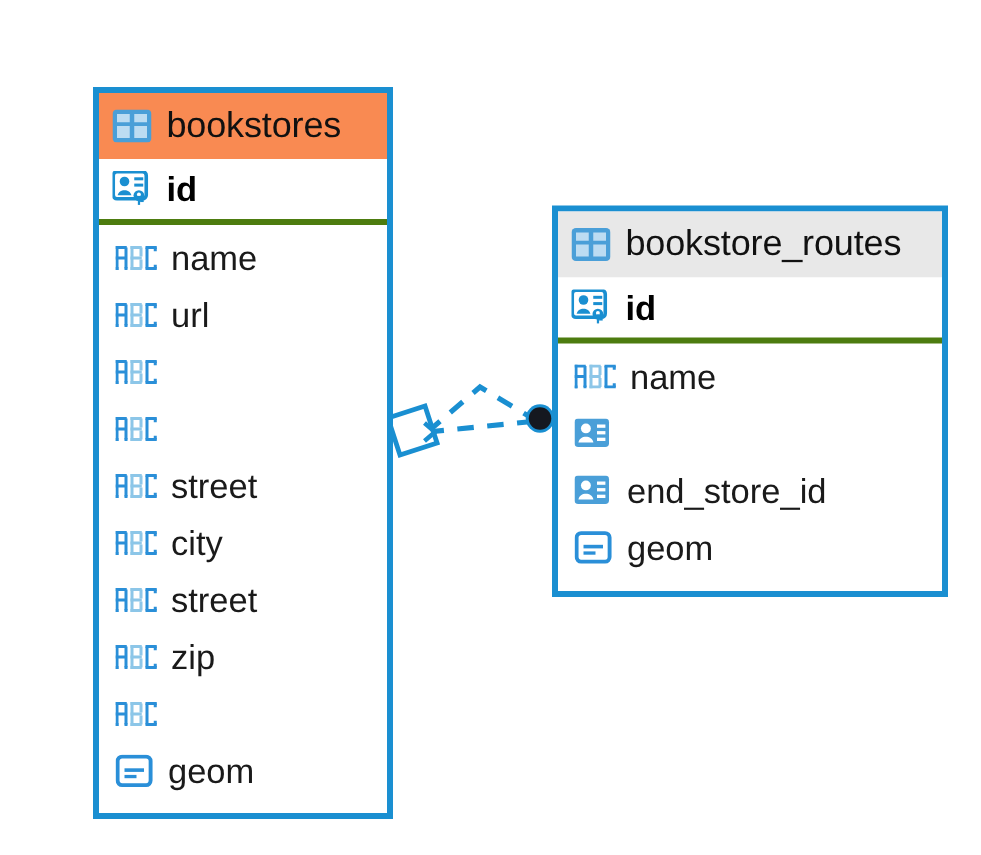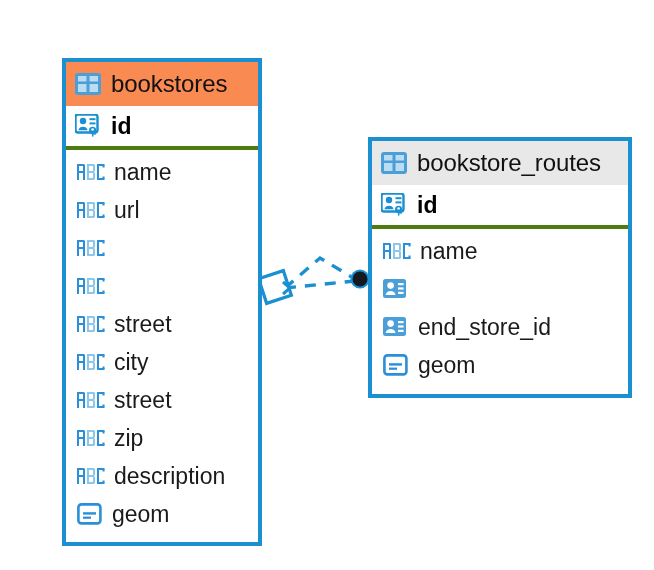--- a/index.html
+++ b/index.html
@@ -370,21 +370,20 @@
             <rect x="10" y="7" width="7.5" height="2" fill="#8cc6e8"></rect>
             <rect x="16" y="9" width="2" height="6" fill="#8cc6e8"></rect>
             <rect x="10" y="14" width="7.5" height="2" fill="#8cc6e8"></rect>
             <rect x="20" y="0" width="7.5" height="2" fill="#2a8fd8"></rect>
             <rect x="20" y="1" width="2" height="14" fill="#2a8fd8"></rect>
             <rect x="20" y="14" width="7.5" height="2" fill="#2a8fd8"></rect>
             <rect x="25.5" y="1" width="2" height="2.5" fill="#2a8fd8"></rect>
             <rect x="25.5" y="12.5" width="2" height="2.5" fill="#2a8fd8"></rect>
           </svg>
         </span>
-        <span class="field-label">description</span>
       </div>
 
       <div class="field-row">
         <span class="icon">
           <svg width="26" height="22" viewBox="0 0 26 22">
             <rect x="1.4" y="1.4" width="22" height="19" rx="3" fill="#ffffff" stroke="#2a8fd8" stroke-width="2.6"></rect>
             <rect x="6" y="9.2" width="13" height="2.4" fill="#2a8fd8"></rect>
             <rect x="6" y="13.6" width="8" height="2.2" fill="#2a8fd8"></rect>
           </svg>
         </span>

